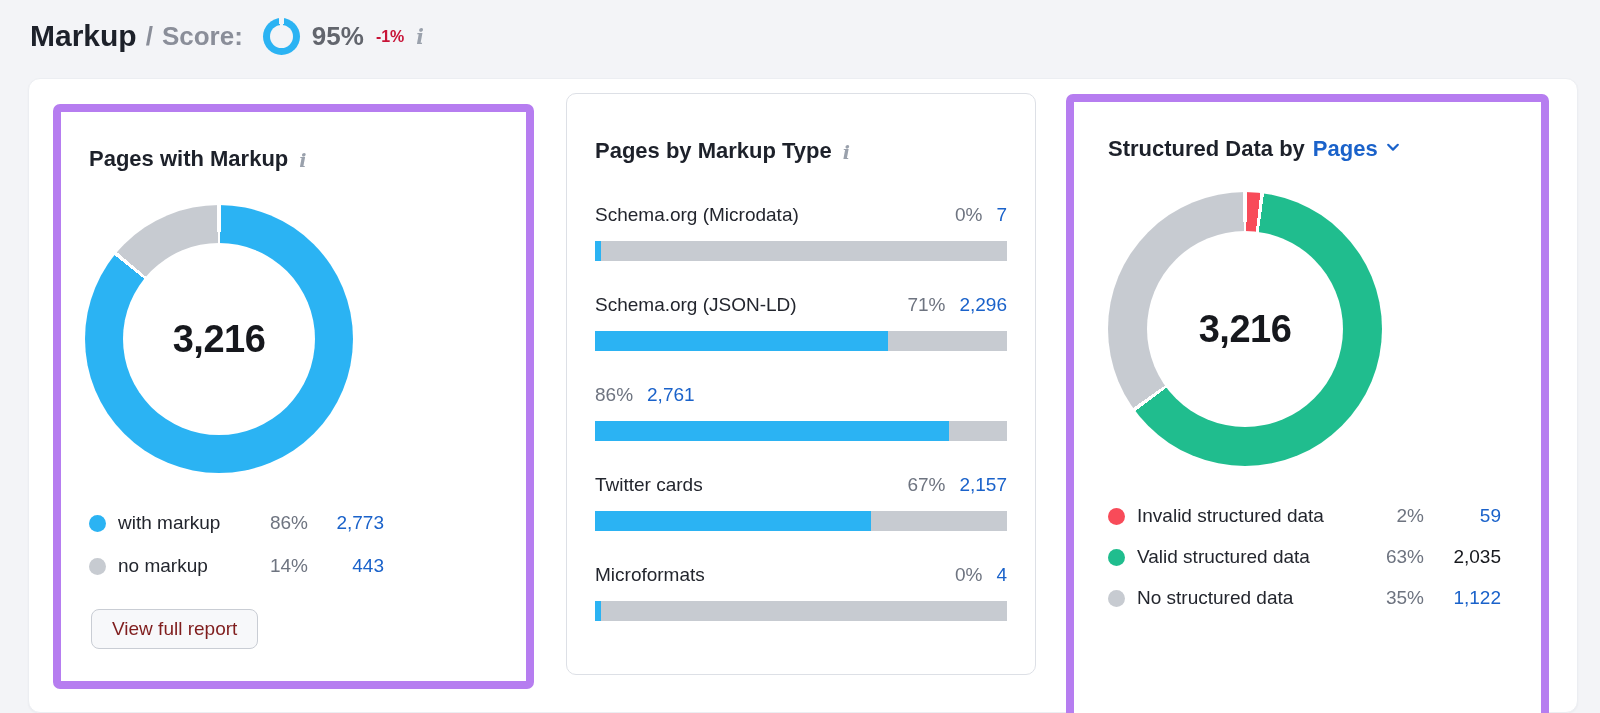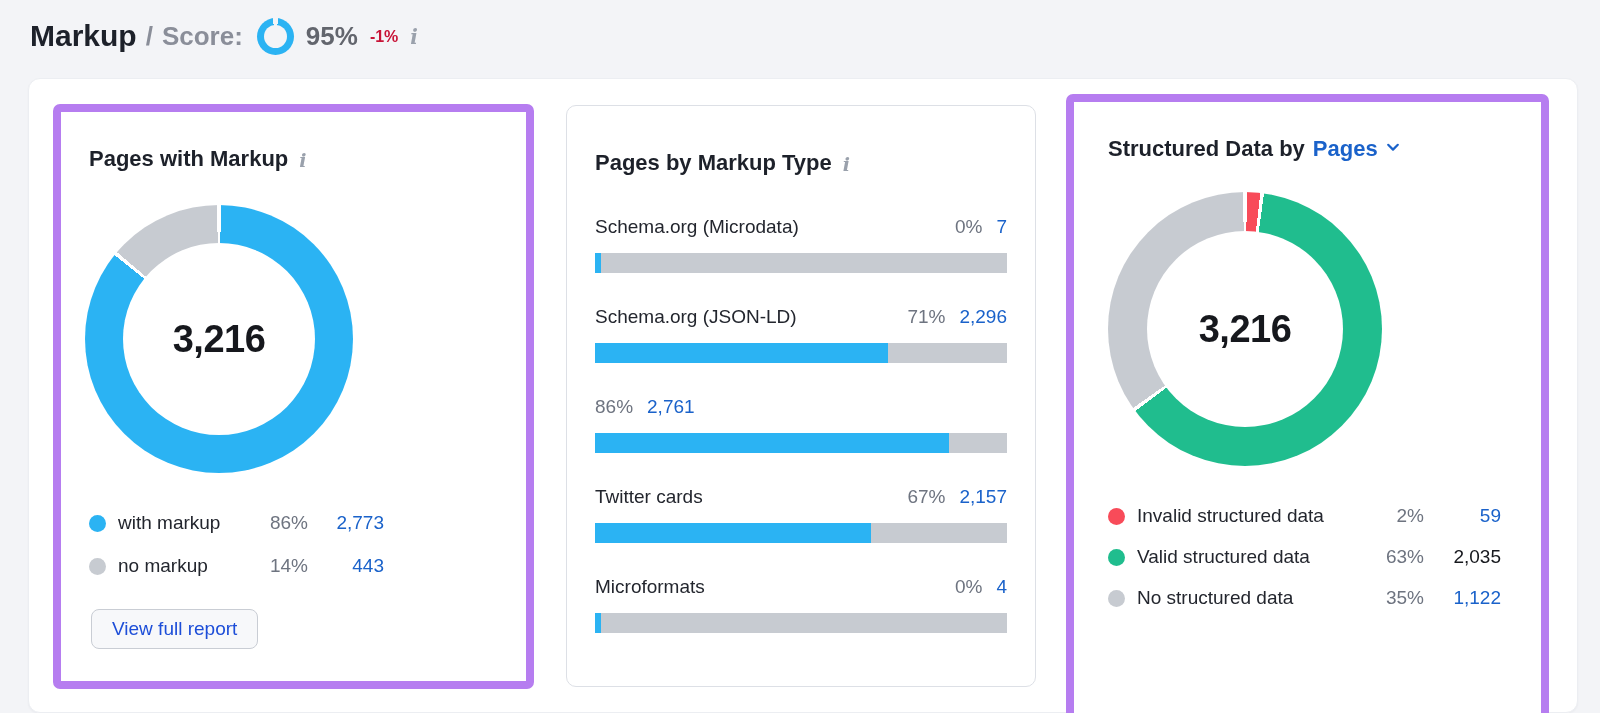--- a/index.html
+++ b/index.html
@@ -9,37 +9,37 @@
     --c-muted:#8a8e99; --c-score:#62656d; --c-delta:#c81337; --c-info:#9aa1ac;
   }
   *{box-sizing:border-box; margin:0; padding:0;}
   html,body{width:1600px; height:713px; overflow:hidden;}
   body{background:var(--c-bg); font-family:"Liberation Sans","DejaVu Sans",sans-serif;}
 
   
   .header{position:absolute; left:30px; top:14px; height:44px; display:flex; align-items:center;}
   .header .t-dark{font-size:30px; font-weight:700; color:var(--c-dark);}
   .header .t-sep{font-size:26px; font-weight:700; color:var(--c-muted); margin:0 9px;}
-  .header .t-score{font-size:26px; font-weight:700; color:var(--c-muted); margin-right:14px;}
+  .header .t-score{font-size:26px; font-weight:700; color:var(--c-muted); margin-right:20px;}
   .score-ring{position:relative; width:37px; height:37px; border-radius:50%; margin-right:12px; flex:0 0 auto;}
   .score-ring::after{content:""; position:absolute; inset:7px; border-radius:50%; background:var(--c-bg);}
   .score-val{font-size:26px; font-weight:700; color:var(--c-score);}
   .score-delta{font-size:16px; font-weight:700; color:var(--c-delta); margin-left:12px; margin-top:2px;}
   .info-i{font-family:"DejaVu Serif","Liberation Serif",serif; font-style:italic; font-weight:600;
           color:var(--c-info); font-size:19px; line-height:1;}
   .header .info-i{margin-left:12px; font-size:20px; margin-top:2px;}
 
   
   .panel{position:absolute; left:28px; top:78px; width:1550px; height:635px; background:var(--c-panel);
          border:1px solid #eceef2; border-radius:12px; box-shadow:0 1px 2px rgba(26,32,44,.04);}
   .card{position:absolute; background:#fff;}
   .card-purple{border:8px solid var(--c-purple); border-radius:7px;}
   .card-plain{border:1px solid var(--c-cardborder); border-radius:10px;}
   #card1{left:24px; top:25px; width:481px; height:585px; padding:0 28px;}
-  #card2{left:537px; top:26px; width:470px; height:582px; padding:0 28px;}
+  #card2{left:537px; top:14px; width:470px; height:582px; padding:0 28px;}
   #card3{left:1037px; top:15px; width:483px; height:669px; padding:0 34px;}
 
   .card h2{display:flex; align-items:center; font-size:22px; line-height:26px; font-weight:700; color:var(--c-dark);}
   #card1 h2{margin-top:34px;} #card2 h2{margin-top:44px;} #card3 h2{margin-top:34px;}
   .card h2 .info-i{margin-left:11px; margin-top:3px;}
   .h2-select{color:var(--c-link); margin-left:8px; display:inline-flex; align-items:flex-start; cursor:pointer;}
   .h2-select svg{margin-left:7px; margin-top:3px;}
 
   
   .donut{position:absolute; border-radius:50%;}
@@ -64,21 +64,21 @@
   .llabel{flex:1; font-size:19px; color:var(--c-label);}
   .lpct{text-align:right; font-size:19px; color:var(--c-pct);}
   #legend1 .lpct{width:46px;} #legend3 .lpct{width:56px;}
   .lval{text-align:right; font-size:19px;}
   #legend1 .lval{width:76px;} #legend3 .lval{width:77px;}
   .v-link{color:var(--c-link); cursor:pointer;}
   .v-dark{color:#16181d;}
 
   
   .btn{position:absolute; left:30px; top:497px; height:40px; padding:8px 20px; font-size:19px;
-       color:#1d4ed8; background:#f7f8fa; border:1px solid #c9cdd4; border-radius:8px;
+       color:#7f1d1d; background:#f7f8fa; border:1px solid #c9cdd4; border-radius:8px;
        font-family:inherit; cursor:pointer;}
 
   
   .mrows{margin-top:38px;}
   .mrow{margin-bottom:31px;}
   .mline{display:flex; align-items:baseline; line-height:26px;}
   .mlabel{flex:1; font-size:19px; color:var(--c-label);}
   .mpct{font-size:19px; color:var(--c-pct); margin-right:14px;}
   .mval{font-size:19px; color:var(--c-link); cursor:pointer;}
   .mtrack{position:relative; height:20px; margin-top:13px; background:var(--c-gray); overflow:hidden;}

